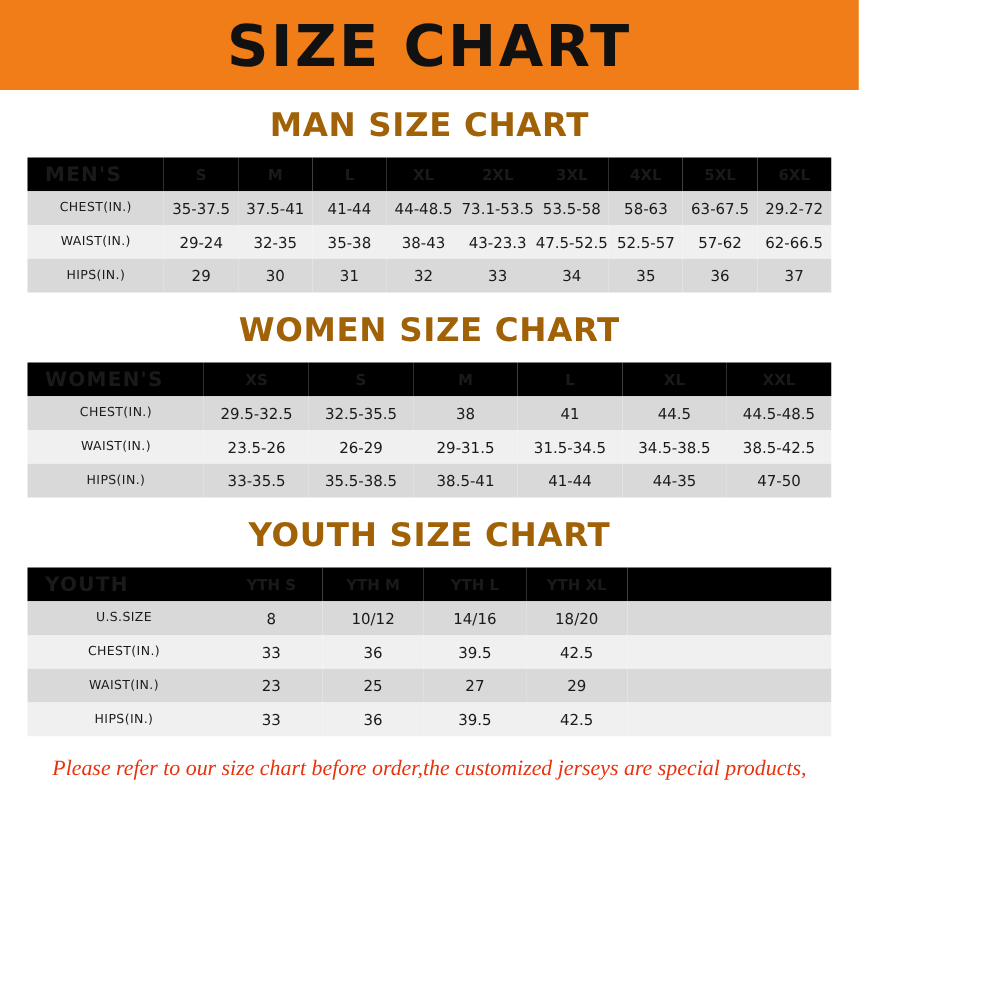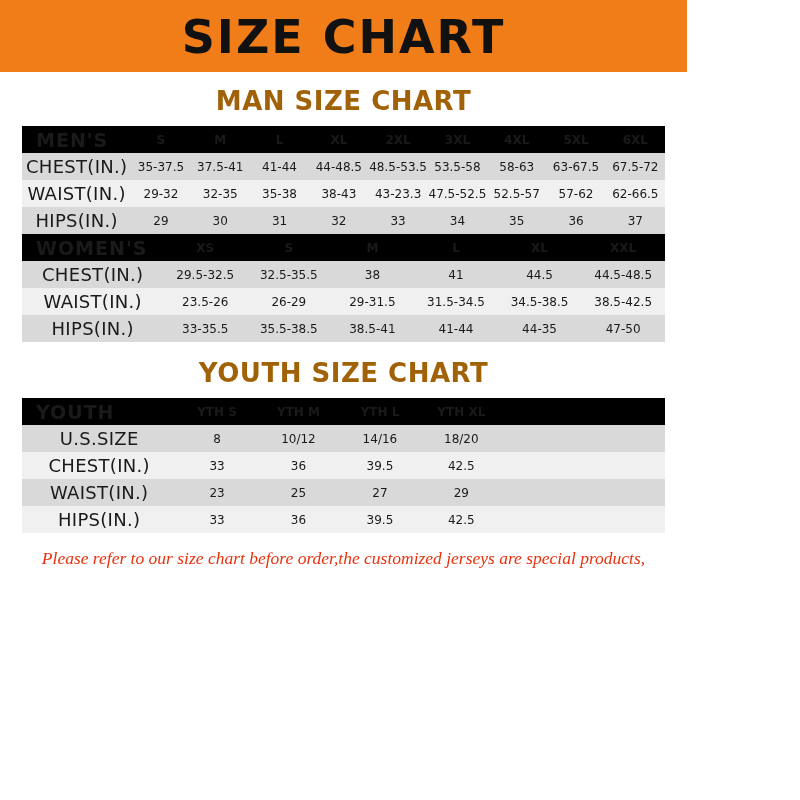--- a/index.html
+++ b/index.html
@@ -73,29 +73,29 @@
   thead th {
     background: #000000;
     color: #ffffff;
     font-weight: bold;
     font-size: 14px;
     height: 32px;
   }
   thead th.corner {
     text-align: left;
     padding-left: 14px;
-    font-size: 19px;
+    font-size: 16px;
     letter-spacing: 1px;
     font-family: "DejaVu Sans", sans-serif;
   }
   tbody tr.odd td { background: #d9d9d9; }
   tbody tr.even td { background: #f0f0f0; }
   tbody td.rowlabel {
     font-weight: normal;
-    font-size: 18px;
+    font-size: 10px;
     letter-spacing: 0.3px;
     text-align: center;
   }
 
   
   .men-table col.c0 { width: 17%; }
   .women-table col.c0 { width: 22%; }
   .youth-table col.c0 { width: 24%; }
 
   .footer {
@@ -151,29 +151,29 @@
           <th>6XL</th>
         </tr>
       </thead>
       <tbody>
         <tr class="odd">
           <td class="rowlabel">CHEST(IN.)</td>
           <td>35-37.5</td>
           <td>37.5-41</td>
           <td>41-44</td>
           <td>44-48.5</td>
-          <td>48.5-53.5</td>
+          <td>73.1-53.5</td>
           <td>53.5-58</td>
           <td>58-63</td>
           <td>63-67.5</td>
-          <td>67.5-72</td>
+          <td>29.2-72</td>
         </tr>
         <tr class="even">
           <td class="rowlabel">WAIST(IN.)</td>
-          <td>29-32</td>
+          <td>29-24</td>
           <td>32-35</td>
           <td>35-38</td>
           <td>38-43</td>
           <td>43-23.3</td>
           <td>47.5-52.5</td>
           <td>52.5-57</td>
           <td>57-62</td>
           <td>62-66.5</td>
         </tr>
         <tr class="odd">
@@ -184,20 +184,21 @@
           <td>32</td>
           <td>33</td>
           <td>34</td>
           <td>35</td>
           <td>36</td>
           <td>37</td>
         </tr>
       </tbody>
     </table>
 
+    <div class="section-title t-women">WOMEN SIZE CHART</div>
     <table class="size-table women-table">
       <colgroup>
         <col class="c0">
           <col>
           <col>
           <col>
           <col>
           <col>
           <col>
       </colgroup>

